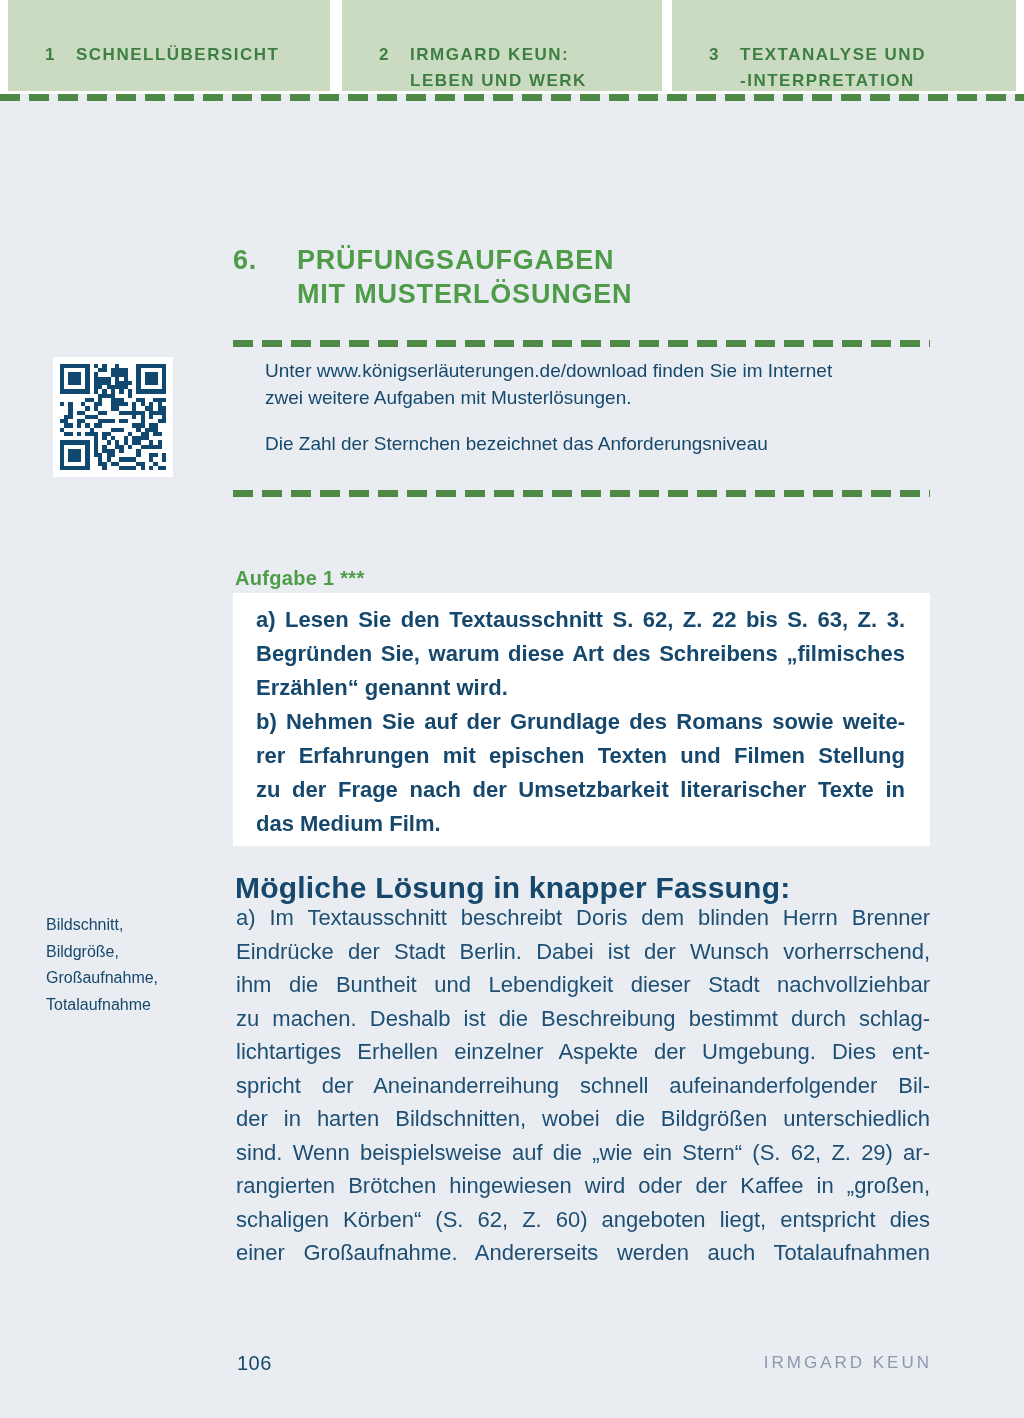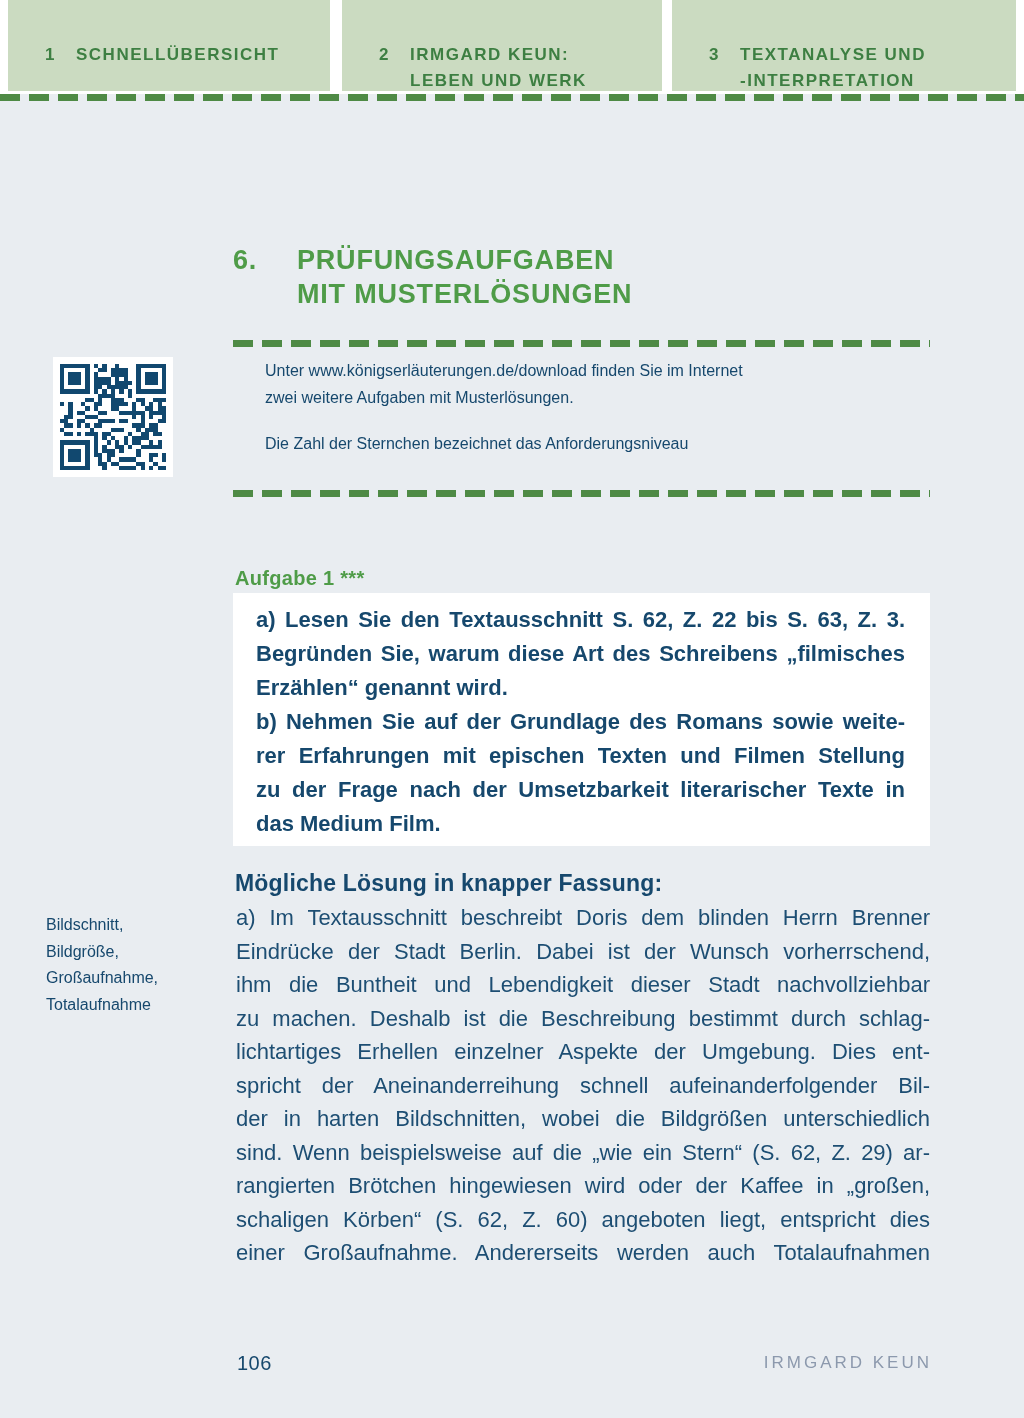--- a/index.html
+++ b/index.html
@@ -65,21 +65,21 @@
   .qr {
     position: absolute; left: 53px; top: 357px;
     width: 120px; height: 120px;
     background: #ffffff; padding: 7px;
   }
   .qr svg { width: 106px; height: 106px; display: block; }
 
   .info {
     position: absolute; left: 265px; top: 357px; width: 700px;
     color: var(--navy);
-    font-size: 16px; line-height: 27px;
+    font-size: 19px; line-height: 27px;
   }
   .info .para + .para { margin-top: 19px; }
   .info .tline { white-space: nowrap; }
 
   
   .task-heading {
     position: absolute; left: 235px; top: 537px;
     color: var(--title_green);
     font-size: 20px; font-weight: bold; letter-spacing: 0.3px;
     line-height: 1;
@@ -91,21 +91,21 @@
     background: #ffffff;
     padding: 10px 25px 0 23px;
     color: var(--navy);
     font-size: 22px; font-weight: bold; line-height: 34px;
   }
 
   
   .solution-heading {
     position: absolute; left: 235px; top: 871px;
     color: var(--navy);
-    font-size: 23px; font-weight: bold; letter-spacing: 0.2px;
+    font-size: 30px; font-weight: bold; letter-spacing: 0.2px;
     line-height: 1.1;
   }
   .margin-note {
     position: absolute; left: 46px; top: 912px; width: 180px;
     color: var(--navy);
     font-size: 16px; line-height: 26.5px;
   }
   .body-text {
     position: absolute; left: 236px; top: 901px; width: 694px;
     color: var(--body_navy);

